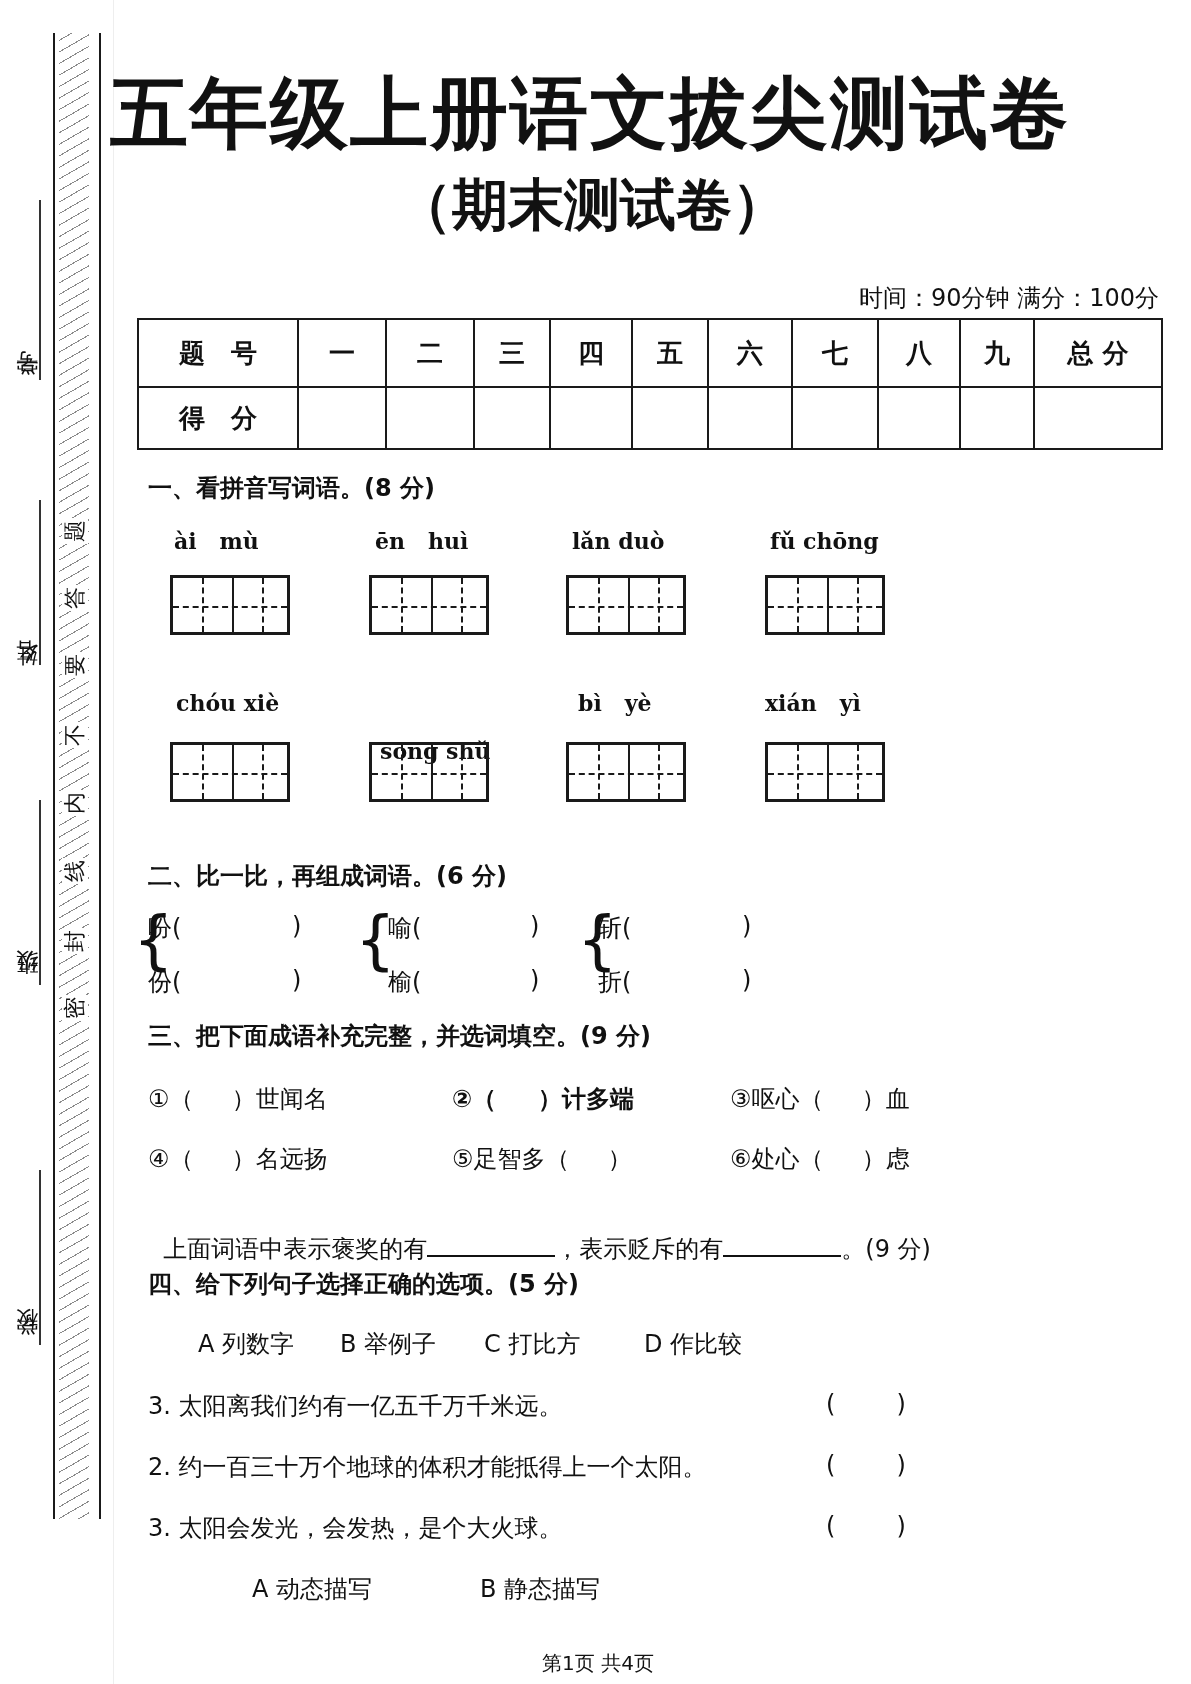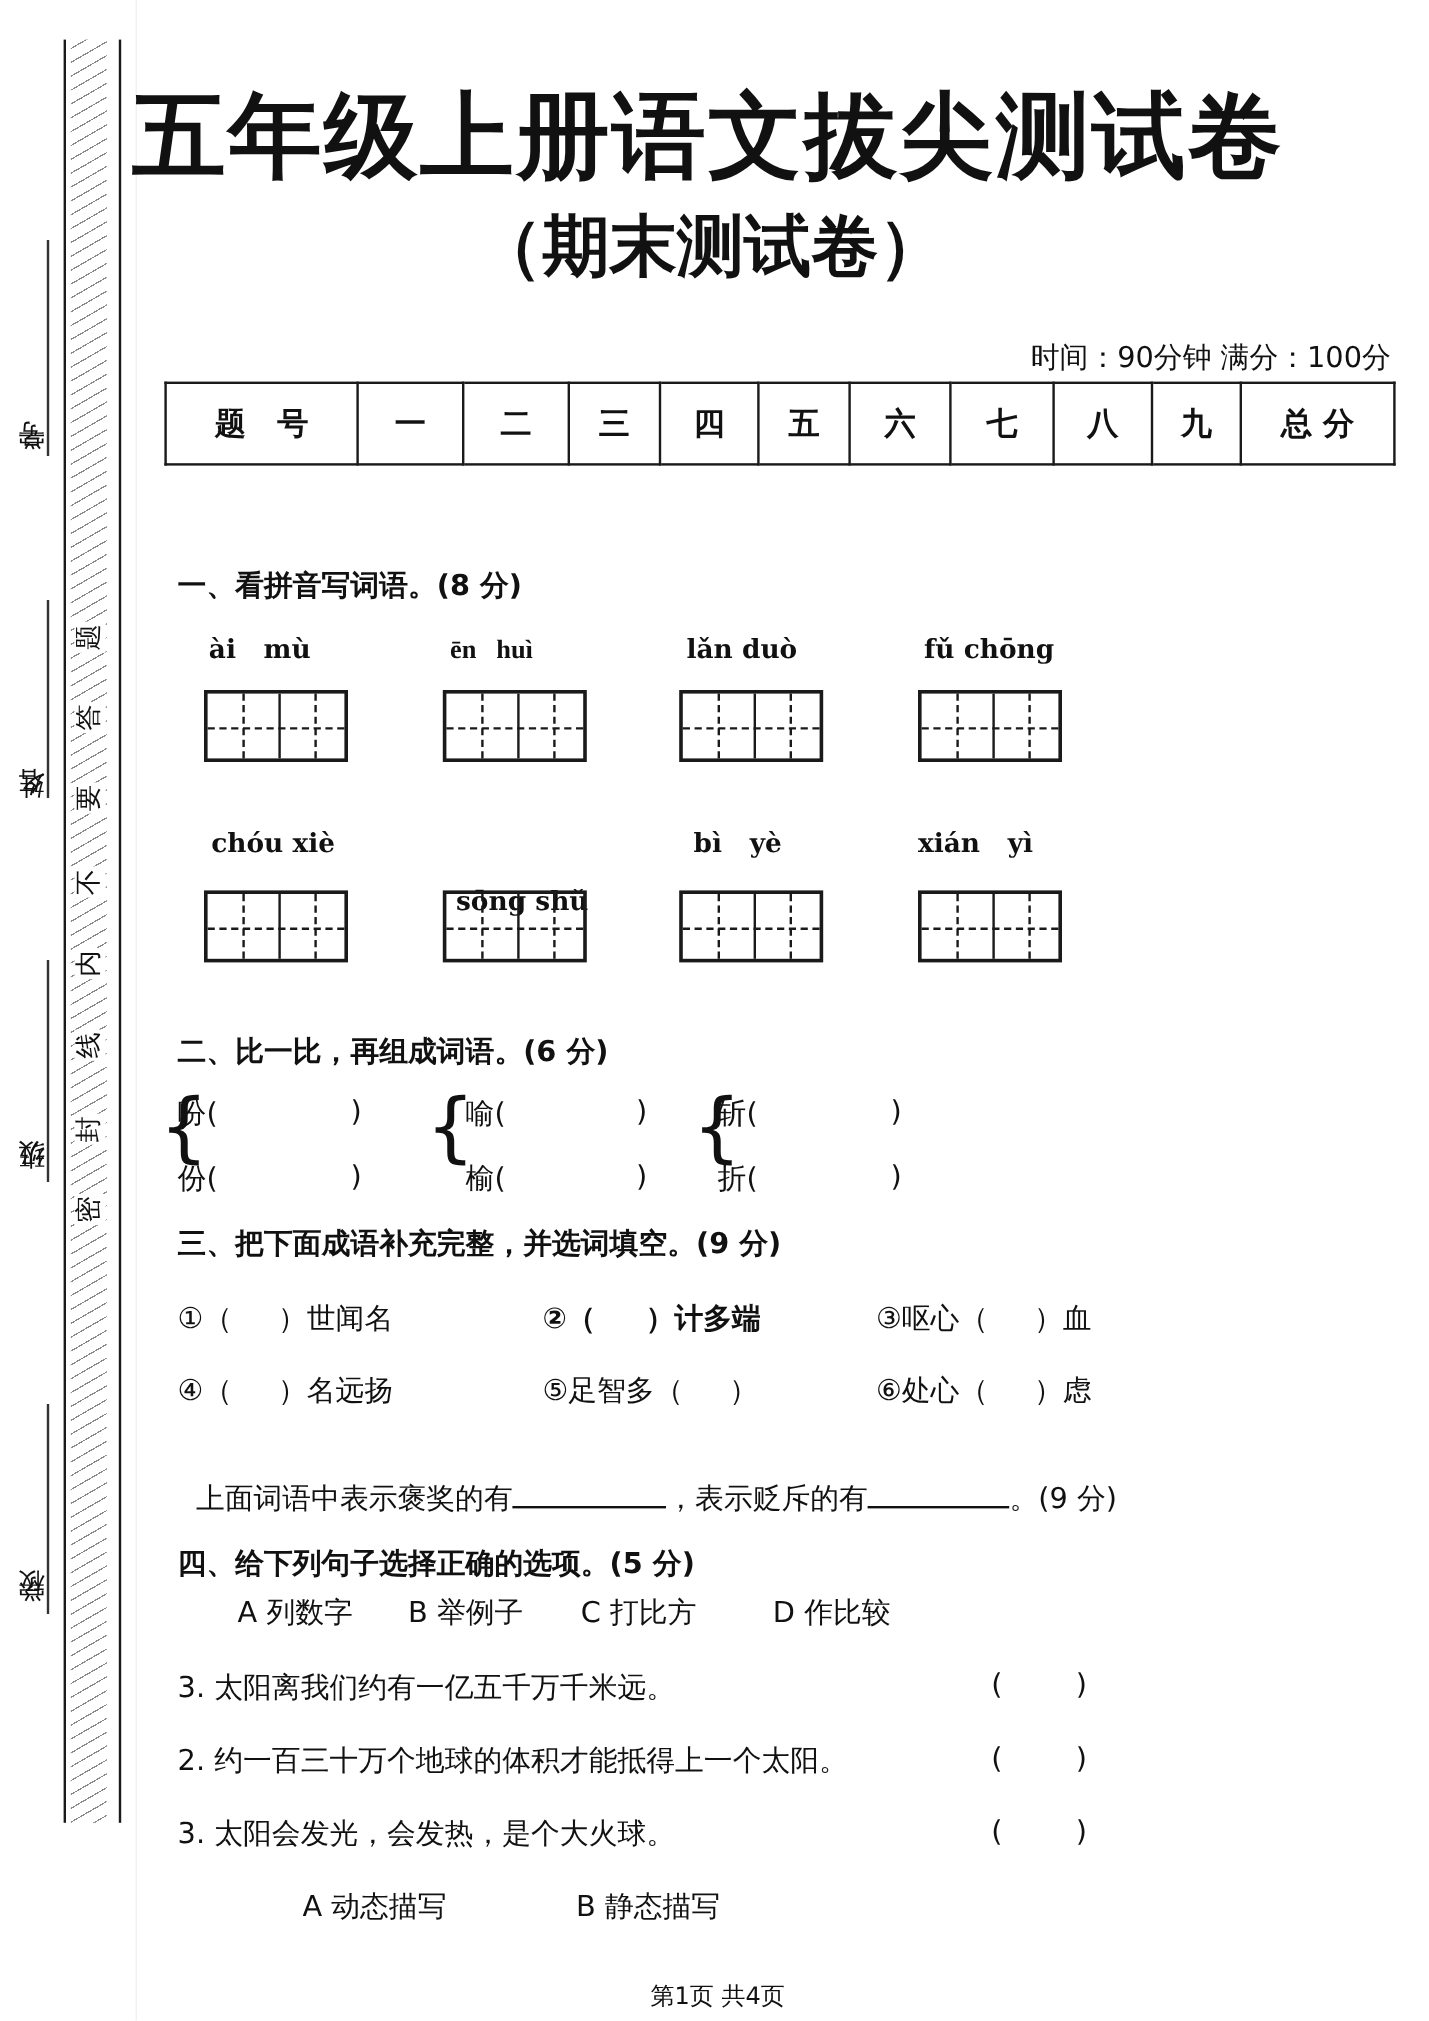--- a/index.html
+++ b/index.html
@@ -94,27 +94,40 @@
     <td>二</td>
     <td>三</td>
     <td>四</td>
     <td>五</td>
     <td>六</td>
     <td>七</td>
     <td>八</td>
     <td>九</td>
     <td>总 分</td>
   </tr>
+  <tr class="s">
+    <td>得　分</td>
+    <td></td>
+    <td></td>
+    <td></td>
+    <td></td>
+    <td></td>
+    <td></td>
+    <td></td>
+    <td></td>
+    <td></td>
+    <td></td>
+  </tr>
 </tbody>
   </table>
 
 <div class="sec" style="top:472px;">一、看拼音写词语。(8 分)</div>
 
 <div class="py" style="left:174px;top:528px;">ài   mù</div>
-<div class="py" style="left:375px;top:528px;font-family:Liberation Serif, serif;">ēn   huì</div>
+<div class="py" style="left:375px;top:528px;">ēn   huì</div>
 <div class="py" style="left:572px;top:528px;">lǎn duò</div>
 <div class="py" style="left:770px;top:528px;">fǔ chōng</div>
 
 <div class="tian" style="left:170px;top:575px;">
     <div class="mid"></div>
     <div class="dh"></div>
     <div class="dv1"></div>
     <div class="dv2"></div>
   </div>
 <div class="tian" style="left:369px;top:575px;">
@@ -192,21 +205,21 @@
 <div class="txt" style="left:452px;top:1083px;font-weight:bold;">②（     ）计多端</div>
 <div class="txt" style="left:730px;top:1083px;">③呕心（     ）血</div>
 <div class="txt" style="left:148px;top:1143px;">④（     ）名远扬</div>
 <div class="txt" style="left:452px;top:1143px;">⑤足智多（     ）</div>
 <div class="txt" style="left:730px;top:1143px;">⑥处心（     ）虑</div>
 
 <div class="txt" style="left:148px;top:1205px;">
   <span>上面词语中表示褒奖的有</span><span style="display:inline-block;width:128px;border-bottom:2px solid #111;height:22px;vertical-align:baseline;"></span><span>，表示贬斥的有</span><span style="display:inline-block;width:118px;border-bottom:2px solid #111;height:22px;vertical-align:baseline;"></span><span>。(9 分)</span>
 </div>
 
-<div class="sec" style="top:1268px;margin-top:19px;">四、给下列句子选择正确的选项。(5 分)</div>
+<div class="sec" style="top:1268px;">四、给下列句子选择正确的选项。(5 分)</div>
 
 <div class="txt" style="left:198px;top:1328px;">A 列数字</div>
 <div class="txt" style="left:340px;top:1328px;">B 举例子</div>
 <div class="txt" style="left:484px;top:1328px;">C 打比方</div>
 <div class="txt" style="left:644px;top:1328px;text-align:right;">D 作比较</div>
 
 <div class="txt" style="left:148px;top:1390px;">3. 太阳离我们约有一亿五千万千米远。</div>
 <div class="txt" style="left:826px;top:1390px;">(        )</div>
 <div class="txt" style="left:148px;top:1451px;">2. 约一百三十万个地球的体积才能抵得上一个太阳。</div>
 <div class="txt" style="left:826px;top:1451px;">(        )</div>

